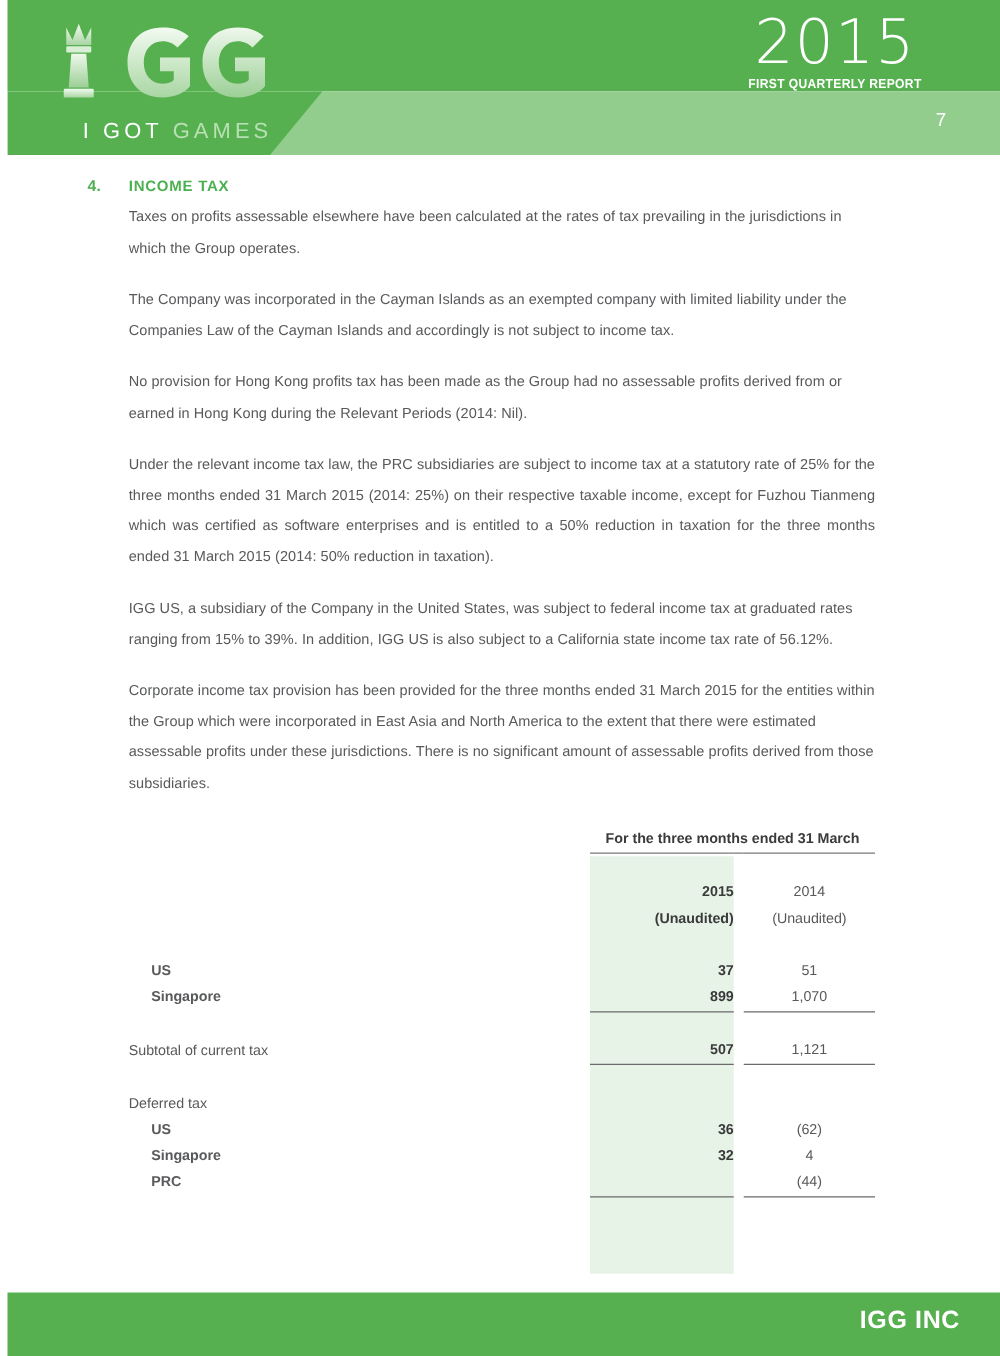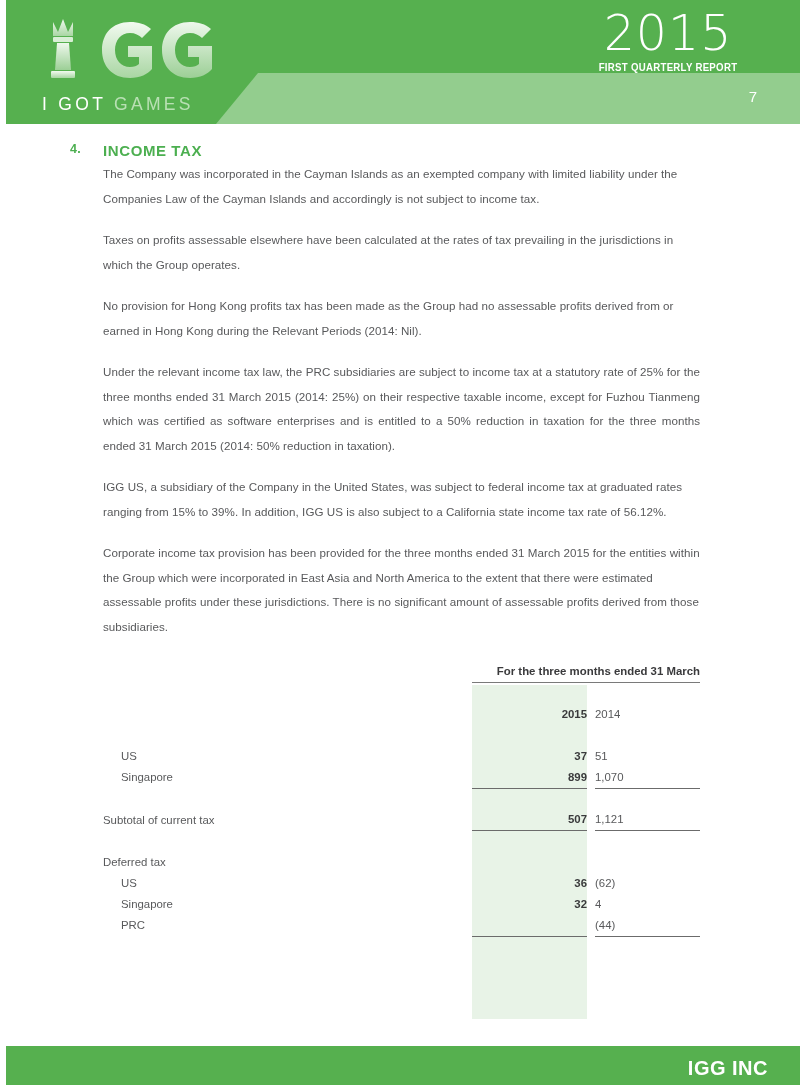--- a/index.html
+++ b/index.html
@@ -66,20 +66,21 @@
   .logo-tagline {
     position: absolute;
     left: 2px;
     top: 82px;
     width: 200px;
     font-size: 17.5px;
     letter-spacing: 3.3px;
     color: #ffffff;
     font-family: "Liberation Sans", sans-serif;
     white-space: nowrap;
+    text-align: center;
   }
   .logo-tagline .dim { color: #b9e0b4; }
 
   
   .year-block {
     position: absolute;
     right: 42px;
     top: 8px;
     text-align: center;
     width: 180px;
@@ -128,21 +129,21 @@
     top: 0;
     font-size: 12.5px;
     font-weight: 700;
     color: #4caf50;
     letter-spacing: 0.2px;
   }
   .section-title {
     position: absolute;
     left: 103px;
     top: 0;
-    font-size: 15px;
+    font-size: 12px;
     font-weight: 700;
     color: #4caf50;
     letter-spacing: 0.6px;
   }
 
   .body-area {
     margin: 0;
     padding: 0 100px 0 103px;
   }
   p.para {
@@ -181,60 +182,60 @@
     font-size: 11.4px;
     color: #58595b;
   }
   table.fin td {
     padding: 0;
     vertical-align: bottom;
     line-height: 21px;
     height: 21px;
   }
   td.lbl { width: 369px; padding-left: 0; }
-  td.lbl.indent { padding-left: 18px; }
+  td.lbl.indent { padding-left: 18px; font-weight: bold; }
   td.v15 {
     width: 115px;
     text-align: right;
     padding-right: 10px;
     font-weight: 700;
     color: #3a3a3c;
   }
   td.gap { width: 8px; }
   td.v14 {
     width: 105px;
-    text-align: left;
+    text-align: center;
     padding-right: 3px;
     color: #58595b;
   }
 
   
   .th-span {
-    text-align: right;
+    text-align: center;
     font-weight: 700;
     font-size: 11.4px;
     color: #3a3a3c;
     padding-bottom: 4px;
     border-bottom: 1.3px solid #7a7a7a;
     line-height: 16px;
   }
   tr.colhead td { font-size: 11.4px; line-height: 21px; height: 21px; }
   tr.colhead td.v15 { font-weight: 700; color: #3a3a3c; }
   tr.colhead td.v14 { color: #58595b; }
   .rule-bot-single td.ruled { border-bottom: 1.2px solid #6b6b6b; }
   .spacer td { height: 11px; line-height: 11px; }
   .spacer-sm td { height: 7px; line-height: 7px; }
 
   
   .footer {
     position: absolute;
     left: 6px;
     bottom: 0;
     width: 794px;
-    height: 39px;
+    height: 51px;
     background: #56b04f;
   }
   .footer-text {
     position: absolute;
     right: 32px;
     top: 11px;
     color: #ffffff;
     font-size: 20px;
     font-weight: 700;
     letter-spacing: 0.5px;
@@ -288,22 +289,22 @@
 </div>
 
 <div class="content">
 
   <div class="section-head">
     <span class="section-num">4.</span>
     <span class="section-title">INCOME TAX</span>
   </div>
 
   <div class="body-area">
+    <p class="para nojust">Taxes on profits assessable elsewhere have been calculated at the rates of tax prevailing in the jurisdictions in which the Group operates.</p>
     <p class="para nojust">The Company was incorporated in the Cayman Islands as an exempted company with limited liability under the Companies Law of the Cayman Islands and accordingly is not subject to income tax.</p>
-    <p class="para nojust">Taxes on profits assessable elsewhere have been calculated at the rates of tax prevailing in the jurisdictions in which the Group operates.</p>
     <p class="para nojust">No provision for Hong Kong profits tax has been made as the Group had no assessable profits derived from or earned in Hong Kong during the Relevant Periods (2014: Nil).</p>
     <p class="para">Under the relevant income tax law, the PRC subsidiaries are subject to income tax at a statutory rate of 25% for the three months ended 31 March 2015 (2014: 25%) on their respective taxable income, except for Fuzhou Tianmeng which was certified as software enterprises and is entitled to a 50% reduction in taxation for the three months ended 31 March 2015 (2014: 50% reduction in taxation).</p>
     <p class="para nojust">IGG US, a subsidiary of the Company in the United States, was subject to federal income tax at graduated rates ranging from 15% to 39%. In addition, IGG US is also subject to a California state income tax rate of 56.12%.</p>
     <p class="para nojust last">Corporate income tax provision has been provided for the three months ended 31 March 2015 for the entities within the Group which were incorporated in East Asia and North America to the extent that there were estimated assessable profits under these jurisdictions. There is no significant amount of assessable profits derived from those subsidiaries.</p>
   </div>
 
   <div class="table-wrap">
     <div class="highlight-col"></div>
     <table class="fin">
       <tbody>
@@ -315,20 +316,26 @@
         <tr class="spacer-sm">
             <td colspan="4"></td>
           </tr>
 
         <tr class="colhead">
           <td class="lbl"></td>
           <td class="v15">2015</td>
           <td class="gap"></td>
           <td class="v14">2014</td>
         </tr>
+        <tr class="colhead">
+          <td class="lbl"></td>
+          <td class="v15">(Unaudited)</td>
+          <td class="gap"></td>
+          <td class="v14">(Unaudited)</td>
+        </tr>
 
         <tr class="spacer">
             <td colspan="4"></td>
           </tr>
 
         <tr>
           <td class="lbl indent">US</td>
           <td class="v15">37</td>
           <td class="gap"></td>
           <td class="v14">51</td>

